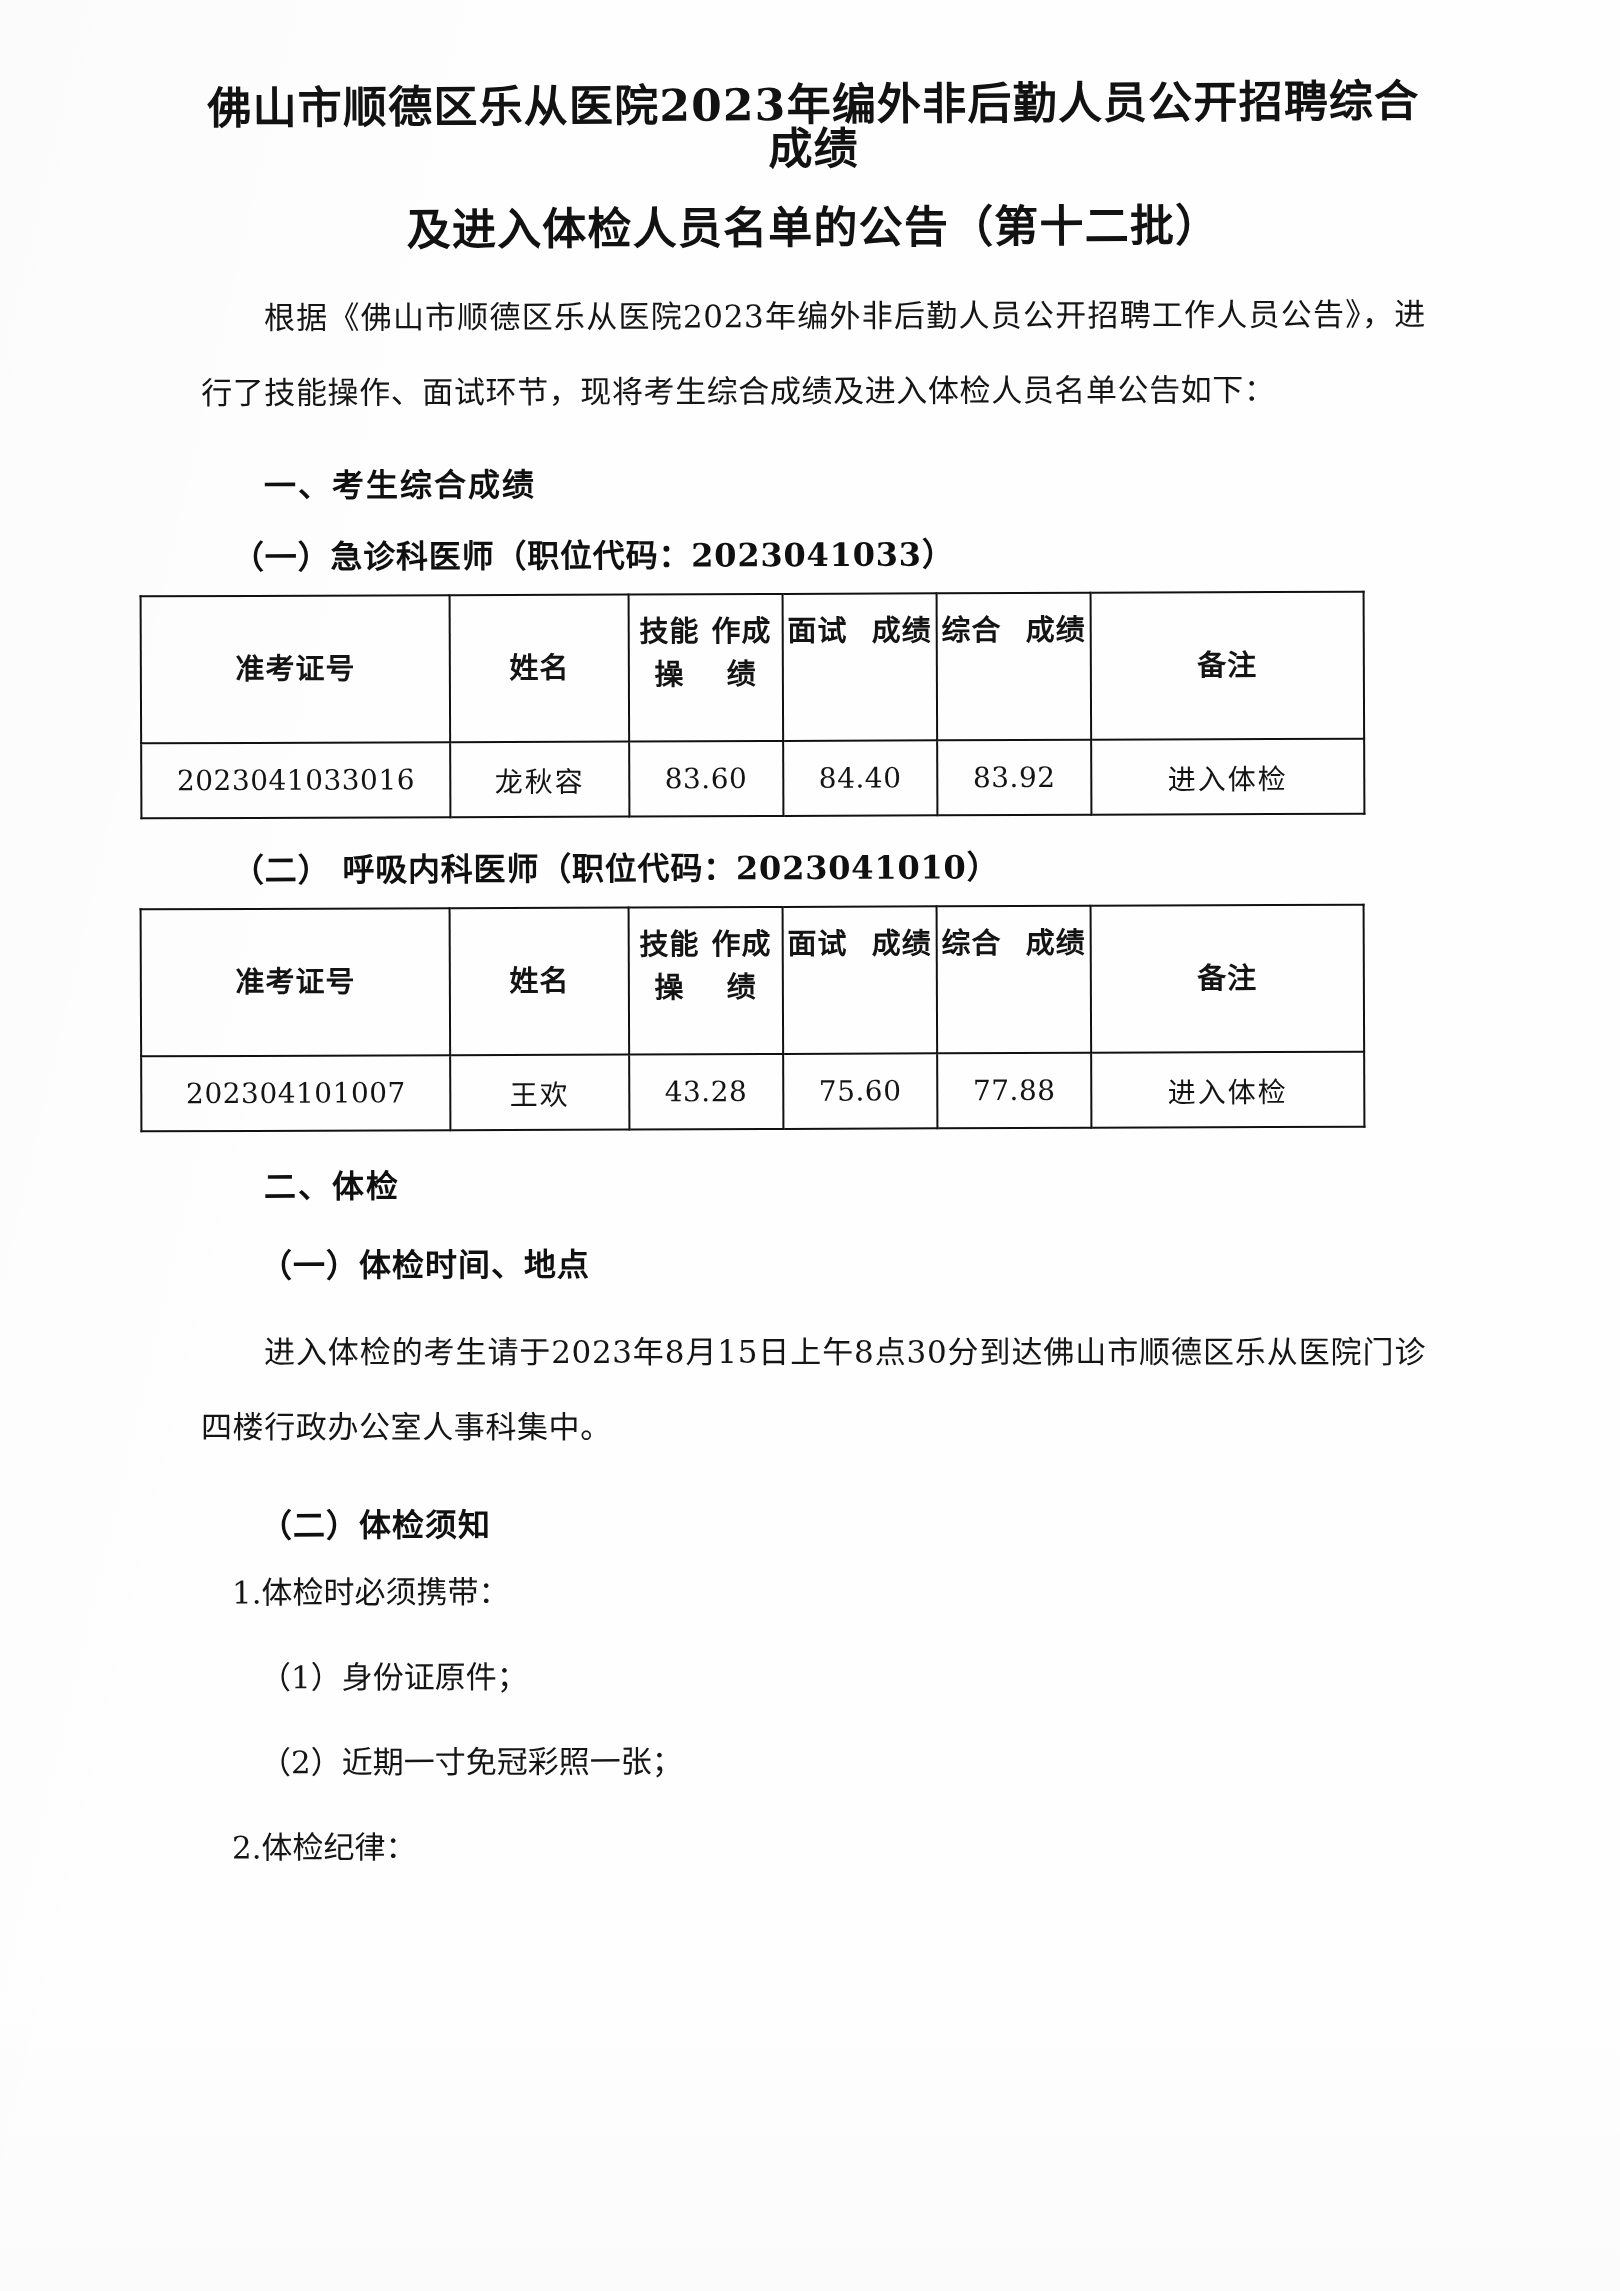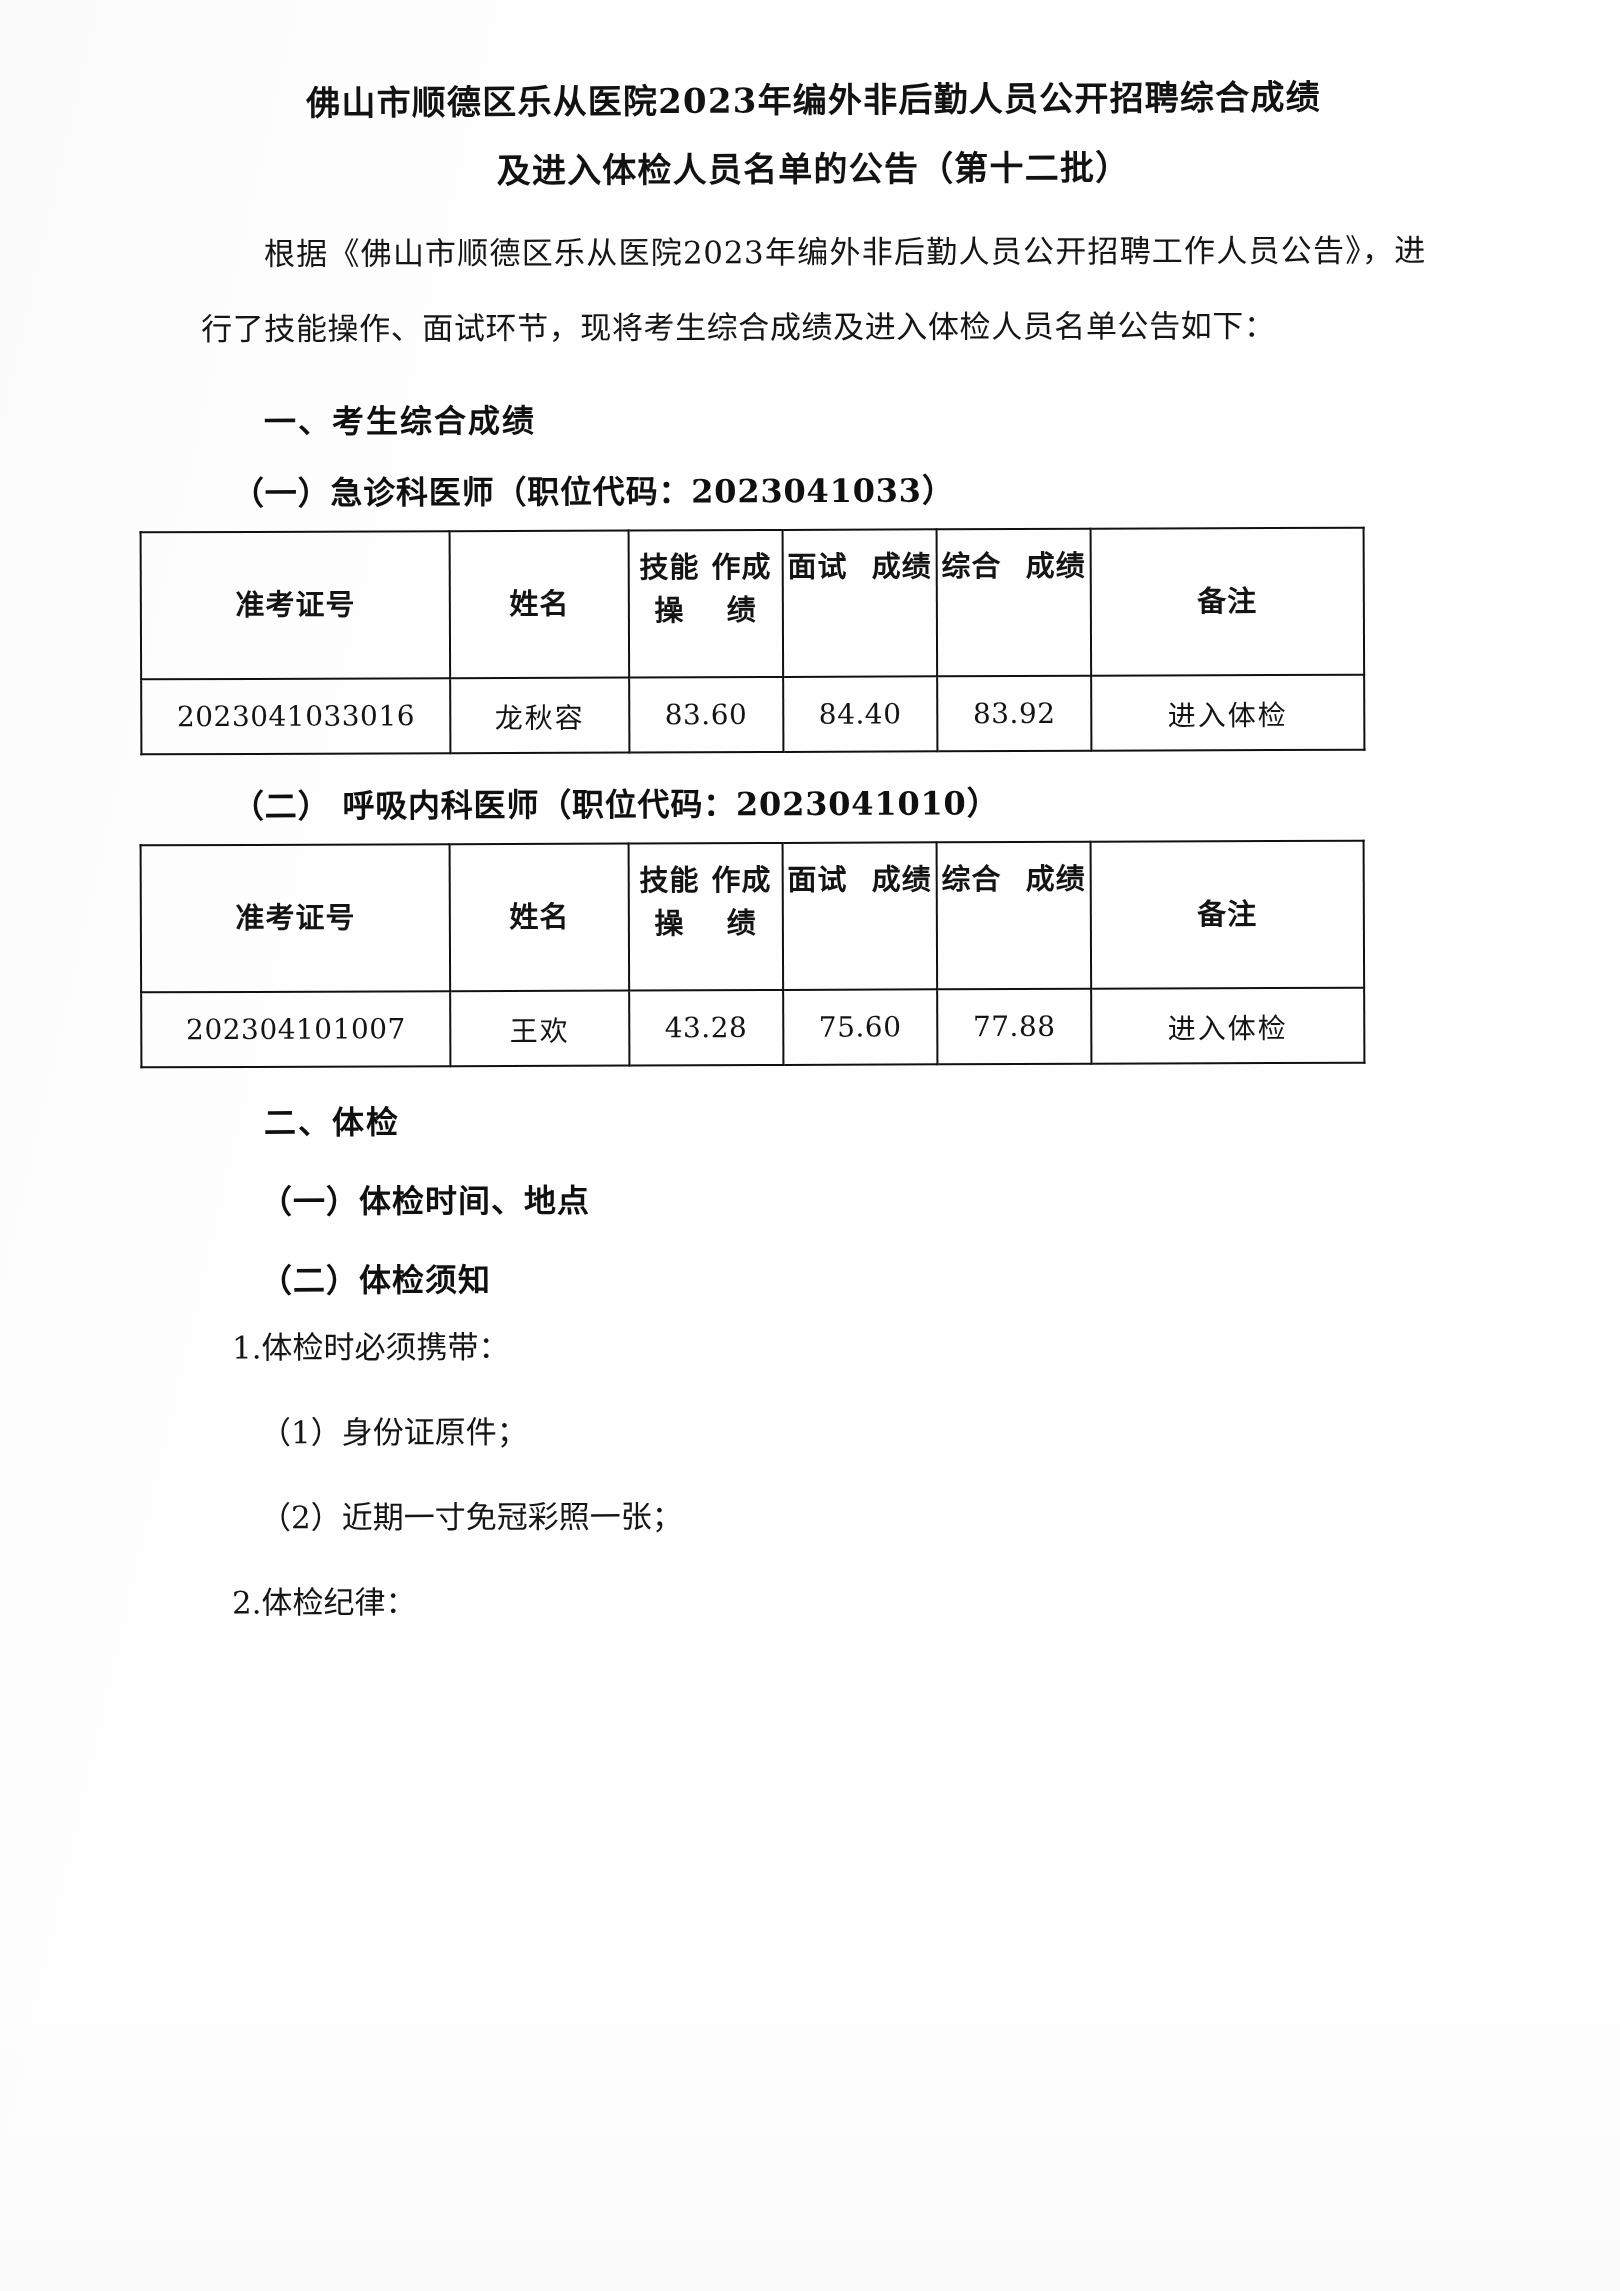--- a/index.html
+++ b/index.html
@@ -32,21 +32,21 @@
     left: 201px;
     top: 57px;
     width: 1225px;
   }
 
   
   .doc-title {
     text-align: center;
     font-family: "DejaVu Serif", "Liberation Serif", serif;
     font-weight: 700;
-    font-size: 34px;
+    font-size: 44px;
     letter-spacing: 1.2px;
     line-height: 1.0;
     color: #121212;
   }
   .title-line-1 {
     margin: 25.5px 0 0 0;
     transform: rotate(-0.35deg);
   }
   .title-line-2 {
     margin: 35px 0 0 0;
@@ -273,20 +273,21 @@
           <td>77.88</td>
           <td class="note-cell">进入体检</td>
         </tr>
       </tbody>
     </table>
 
     <p class="heading-1">二、体检</p>
 
     <p class="heading-3">（一）体检时间、地点</p>
 
+    <p class="para indent-2">进入体检的考生请于2023年8月15日上午8点30分到达佛山市顺德区乐从医院门诊四楼行政办公室人事科集中。</p>
 
     <p class="heading-3">（二）体检须知</p>
 
     <p class="list-item">1.体检时必须携带：</p>
     <p class="list-item sub">（1）身份证原件；</p>
     <p class="list-item sub">（2）近期一寸免冠彩照一张；</p>
 
     <p class="list-item">2.体检纪律：</p>
 
   </div>

